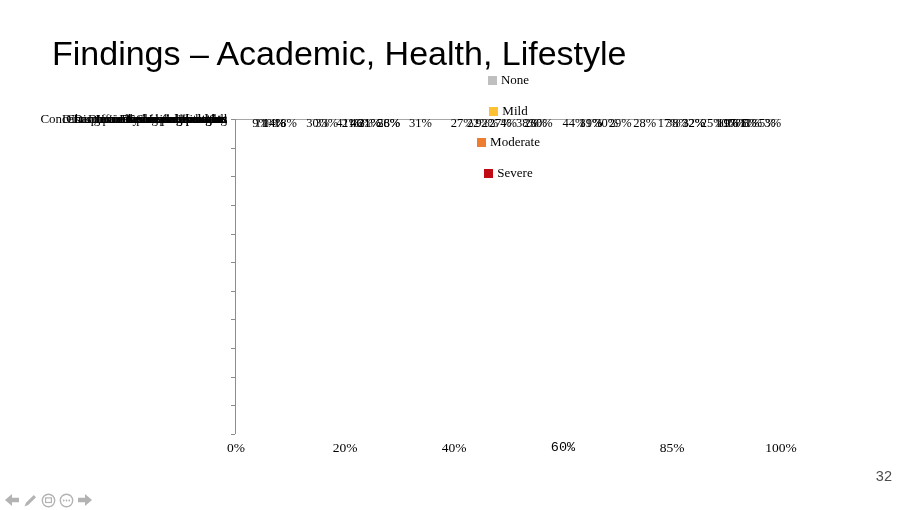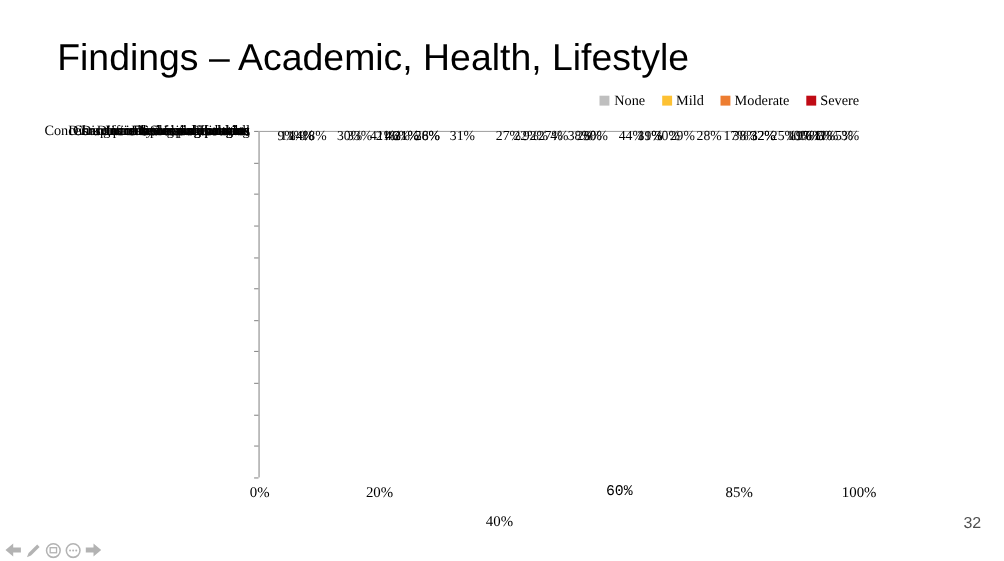--- a/index.html
+++ b/index.html
@@ -9,22 +9,22 @@
   }
   
   .slide-title{
     position:absolute;left:40px;top:22px;margin:12px;
     font-size:34px;font-weight:400;color:#000;
     font-family:"Liberation Sans",sans-serif;letter-spacing:0;
   }
   
   .serif{font-family:"Liberation Serif","DejaVu Serif",serif;}
   #legend{
-    position:absolute;left:236px;top:83px;width:545px;height:16px;
-    display:flex;justify-content:flex-end;align-items:center;gap:15px;
+    position:absolute;left:236px;top:72px;width:545px;height:16px;
+    display:flex;justify-content:flex-start;align-items:center;gap:15px;flex-direction:column;
   }
   .legend-item{display:flex;align-items:center;gap:4px;}
   .legend-swatch{width:9px;height:9px;display:inline-block;}
   .legend-label{font-size:13px;color:#000;}
   #plot{
     position:absolute;left:236px;top:119px;width:545px;height:315px;
   }
   .plot-top{position:absolute;left:0;right:0;top:0;height:1px;background:#a6a6a6;}
   .axis-y{position:absolute;left:-1px;top:0;bottom:0;width:1px;background:#8c8c8c;}
   .axis-tick{position:absolute;left:-5px;width:4px;height:1px;background:#8c8c8c;}
@@ -272,21 +272,21 @@
           </div>
           <div class="bar-segment" style="width: 3%; background: rgb(237, 125, 49);">
             <span class="seg-label">3%</span>
           </div>
         </div>
       </div>
     </div>
   <div id="x-axis">
       <span class="x-tick-label serif" style="left: 0%;">0%</span>
       <span class="x-tick-label serif" style="left: 20%;">20%</span>
-      <span class="x-tick-label serif" style="left: 40%; margin-top: 26px;">40%</span>
+      <span class="x-tick-label serif" style="left: 40%;">40%</span>
       <span class="x-tick-label serif" style="left: 60%; font-family: Liberation Mono, monospace;">60%</span>
       <span class="x-tick-label serif" style="left: 80%;">85%</span>
       <span class="x-tick-label serif" style="left: 100%;">100%</span>
     </div>
 <div class="axis-tick" style="top: 0%;"></div>
     <div class="axis-tick" style="top: 9.09091%;"></div>
     <div class="axis-tick" style="top: 18.1818%;"></div>
     <div class="axis-tick" style="top: 27.2727%;"></div>
     <div class="axis-tick" style="top: 36.3636%;"></div>
     <div class="axis-tick" style="top: 45.4545%;"></div>

